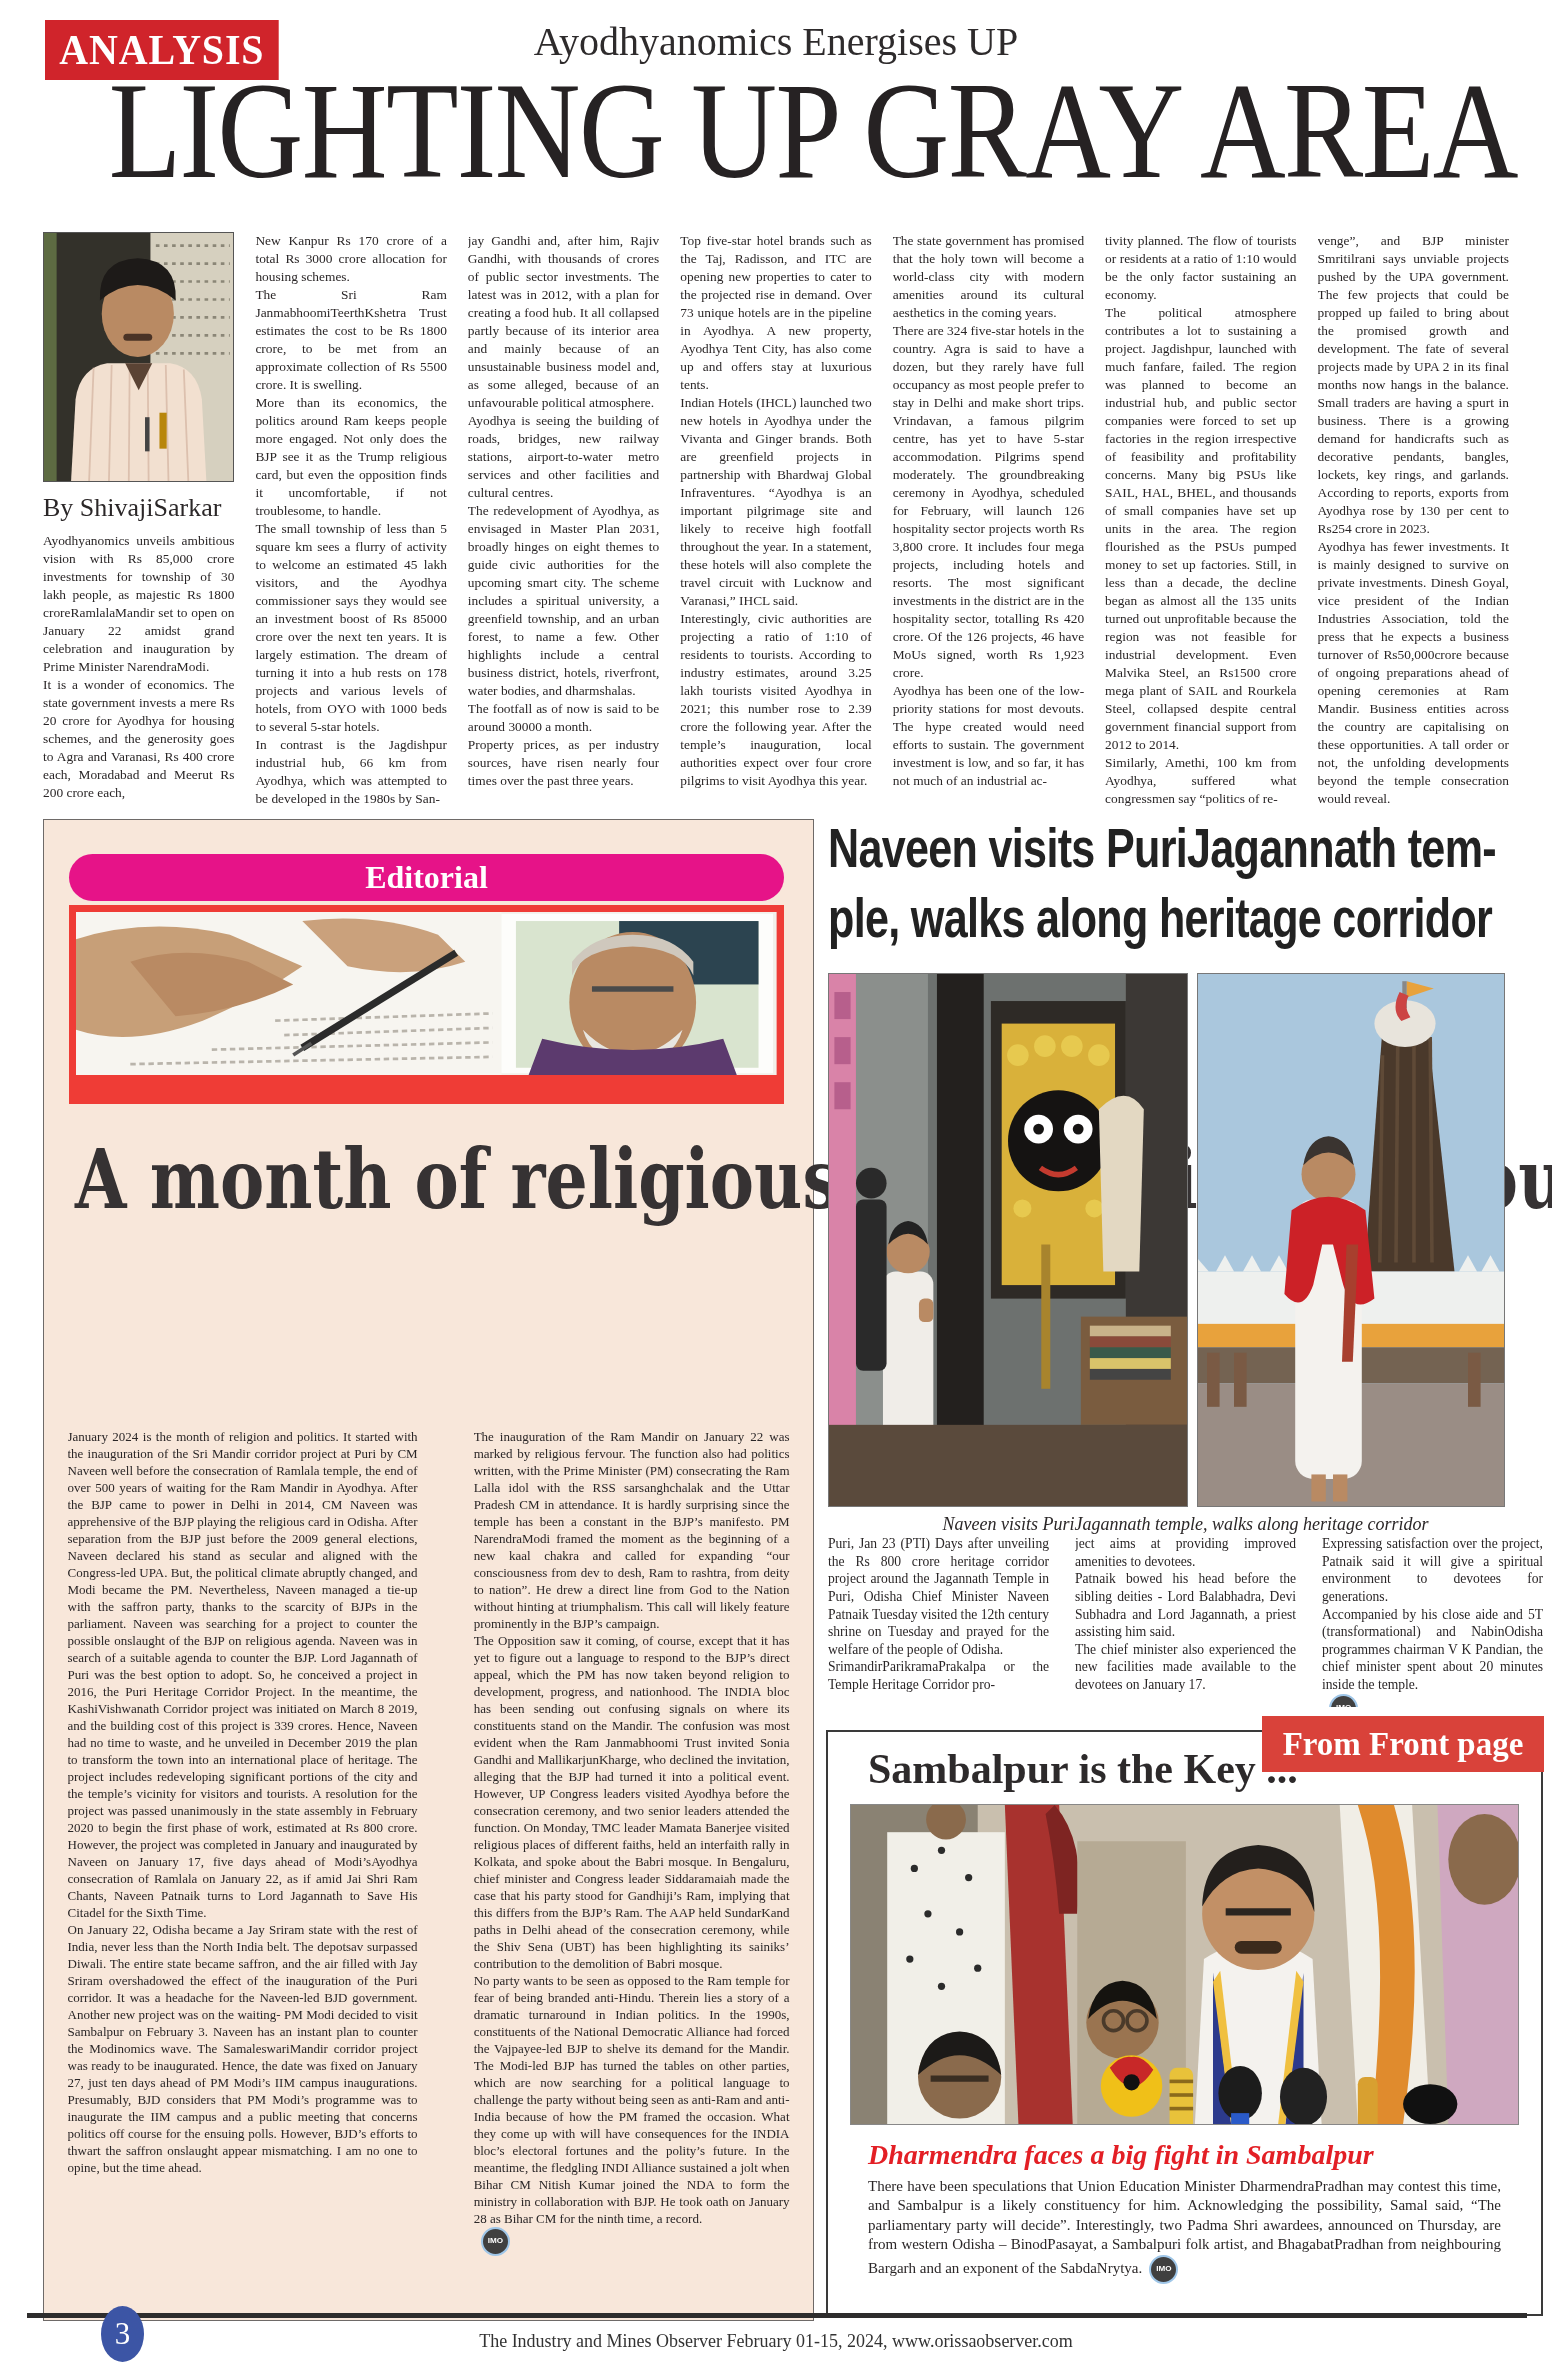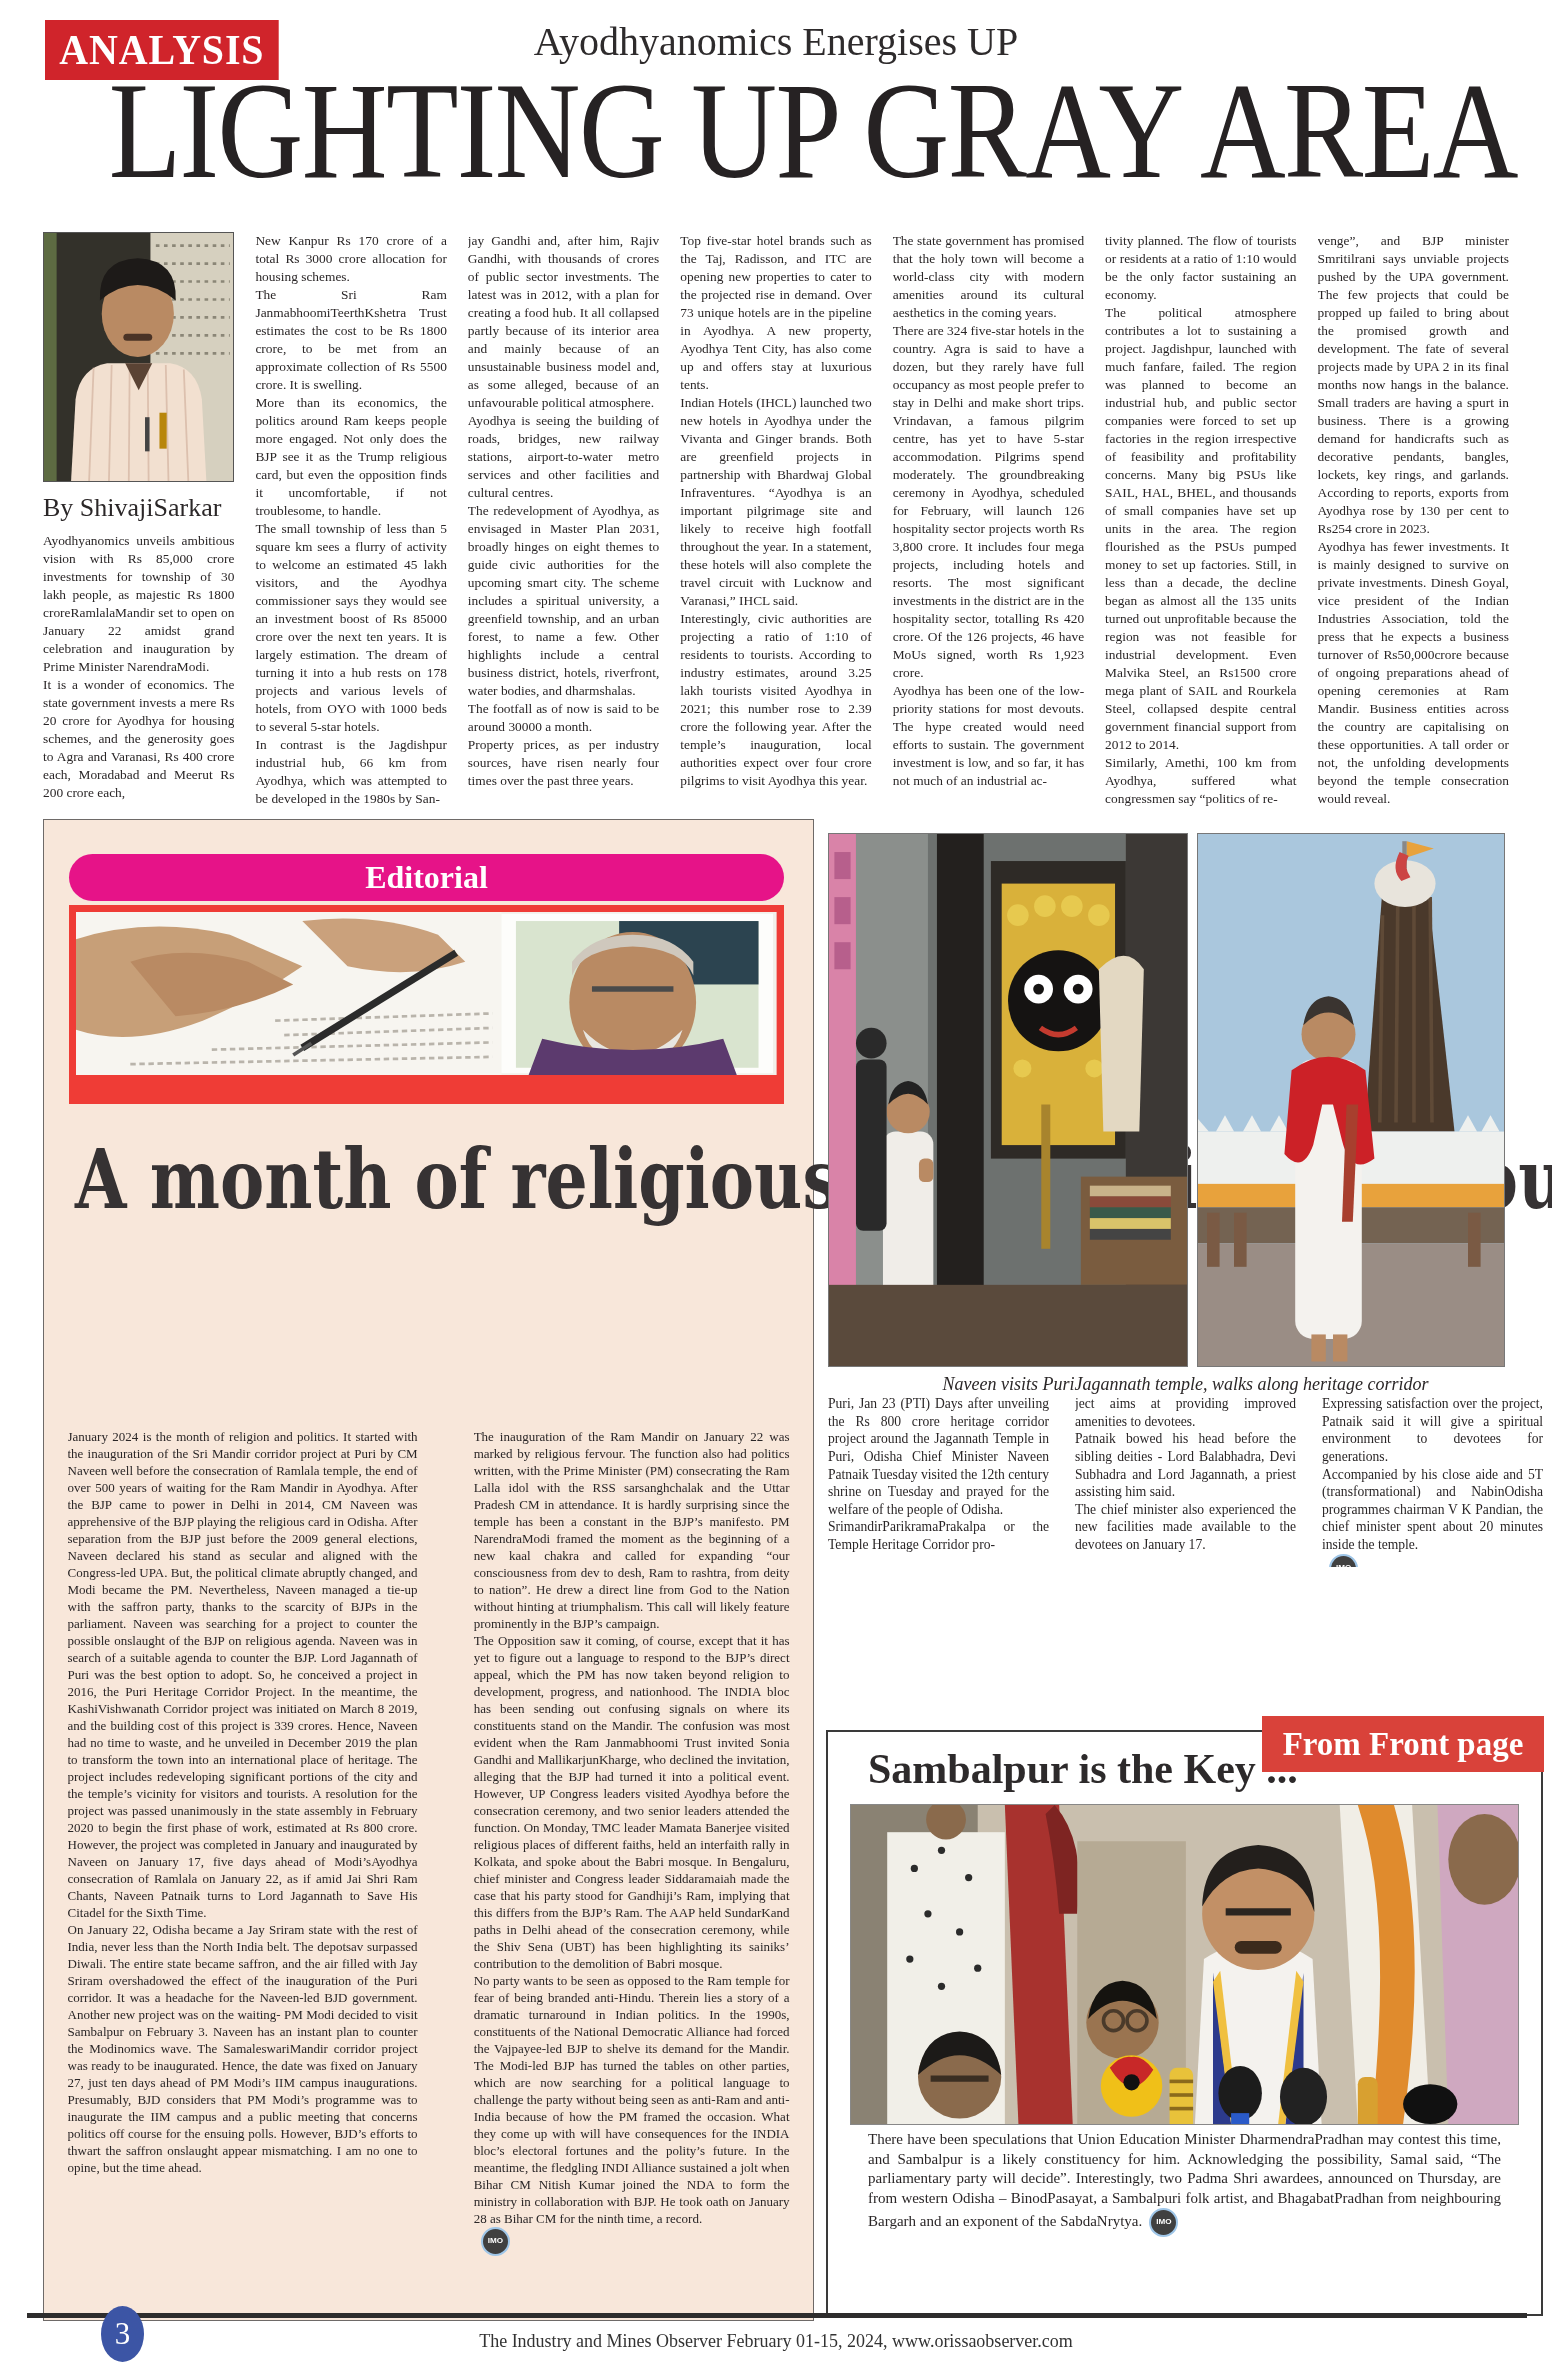--- a/index.html
+++ b/index.html
@@ -191,20 +191,24 @@
       <div class="ecol ecol-b">
         <p>The inauguration of the Ram Mandir on January 22 was marked by religious fervour. The function also had politics written, with the Prime Minister (PM) consecrating the Ram Lalla idol with the RSS sarsanghchalak and the Uttar Pradesh CM in attendance. It is hardly surprising since the temple has been a constant in the BJP’s manifesto. PM NarendraModi framed the moment as the beginning of a new kaal chakra and called for expanding “our consciousness from dev to desh, Ram to rashtra, from deity to nation”. He drew a direct line from God to the Nation without hinting at triumphalism. This call will likely feature prominently in the BJP’s campaign.
 The Opposition saw it coming, of course, except that it has yet to figure out a language to respond to the BJP’s direct appeal, which the PM has now taken beyond religion to development, progress, and nationhood. The INDIA bloc has been sending out confusing signals on where its constituents stand on the Mandir. The confusion was most evident when the Ram Janmabhoomi Trust invited Sonia Gandhi and MallikarjunKharge, who declined the invitation, alleging that the BJP had turned it into a political event. However, UP Congress leaders visited Ayodhya before the consecration ceremony, and two senior leaders attended the function. On Monday, TMC leader Mamata Banerjee visited religious places of different faiths, held an interfaith rally in Kolkata, and spoke about the Babri mosque. In Bengaluru, chief minister and Congress leader Siddaramaiah made the case that his party stood for Gandhiji’s Ram, implying that this differs from the BJP’s Ram. The AAP held SundarKand paths in Delhi ahead of the consecration ceremony, while the Shiv Sena (UBT) has been highlighting its sainiks’ contribution to the demolition of Babri mosque.
 No party wants to be seen as opposed to the Ram temple for fear of being branded anti-Hindu. Therein lies a story of a dramatic turnaround in Indian politics. In the 1990s, constituents of the National Democratic Alliance had forced the Vajpayee-led BJP to shelve its demand for the Mandir. The Modi-led BJP has turned the tables on other parties, which are now searching for a political language to challenge the party without being seen as anti-Ram and anti-India because of how the PM framed the occasion. What they come up with will have consequences for the INDIA bloc’s electoral fortunes and the polity’s future. In the meantime, the fledgling INDI Alliance sustained a jolt when Bihar CM Nitish Kumar joined the NDA to form the ministry in collaboration with BJP. He took oath on January 28 as Bihar CM for the ninth time, a record.</p>
         <span class="imo">IMO</span>
       </div>
     </div>
   </section>
 
   <section class="naveen">
+    <h2 class="nv-head">
+        <span>Naveen visits PuriJagannath tem-</span>
+        <span>ple, walks along heritage corridor</span>
+      </h2>
     <div class="nv-photos">
       <svg class="nv-photo" width="360" height="534" viewBox="0 0 398 590" preserveAspectRatio="none">
         <rect width="398" height="590" fill="#6d716f"></rect>
         <rect x="0" y="0" width="30" height="590" fill="#d983a8"></rect>
         <g fill="#b75f8c">
             <rect x="6" y="20" width="18" height="30"></rect>
             <rect x="6" y="70" width="18" height="30"></rect>
             <rect x="6" y="120" width="18" height="30"></rect>
           </g>
         <rect x="30" y="0" width="80" height="590" fill="#8b8f8c"></rect>
@@ -355,20 +359,21 @@
           <line x1="352" y1="305" x2="378" y2="305"></line>
           <line x1="352" y1="320" x2="378" y2="320"></line>
           <line x1="352" y1="335" x2="378" y2="335"></line>
         </g>
       <ellipse cx="430" cy="318" rx="24" ry="30" fill="#1c1c1c"></ellipse>
       <rect x="420" y="340" width="20" height="12" fill="#2a5ac8"></rect>
       <ellipse cx="500" cy="322" rx="26" ry="32" fill="#222"></ellipse>
       <rect x="560" y="300" width="22" height="60" rx="8" fill="#d8a030"></rect>
       <ellipse cx="640" cy="330" rx="30" ry="22" fill="#111"></ellipse>
     </svg>
+    <div class="sb-sub">Dharmendra faces a big fight in Sambalpur</div>
     <p class="sb-body"><span>There have been speculations that Union Education Minister DharmendraPradhan may contest this time, and Sambalpur is a likely constituency for him. Acknowledging the possibility, Samal said, “The parliamentary party will decide”. Interestingly, two Padma Shri awardees, announced on Thursday, are from western Odisha – BinodPasayat, a Sambalpuri folk artist, and BhagabatPradhan from neighbouring Bargarh and an exponent of the SabdaNrytya.</span><span class="imo">IMO</span></p>
   </section>
 
   <div class="foot-rule"></div>
   <div class="page-circle">3</div>
   <div class="foot-text">The Industry and Mines Observer February 01-15, 2024, www.orissaobserver.com</div>
 
 </div>
 
 

